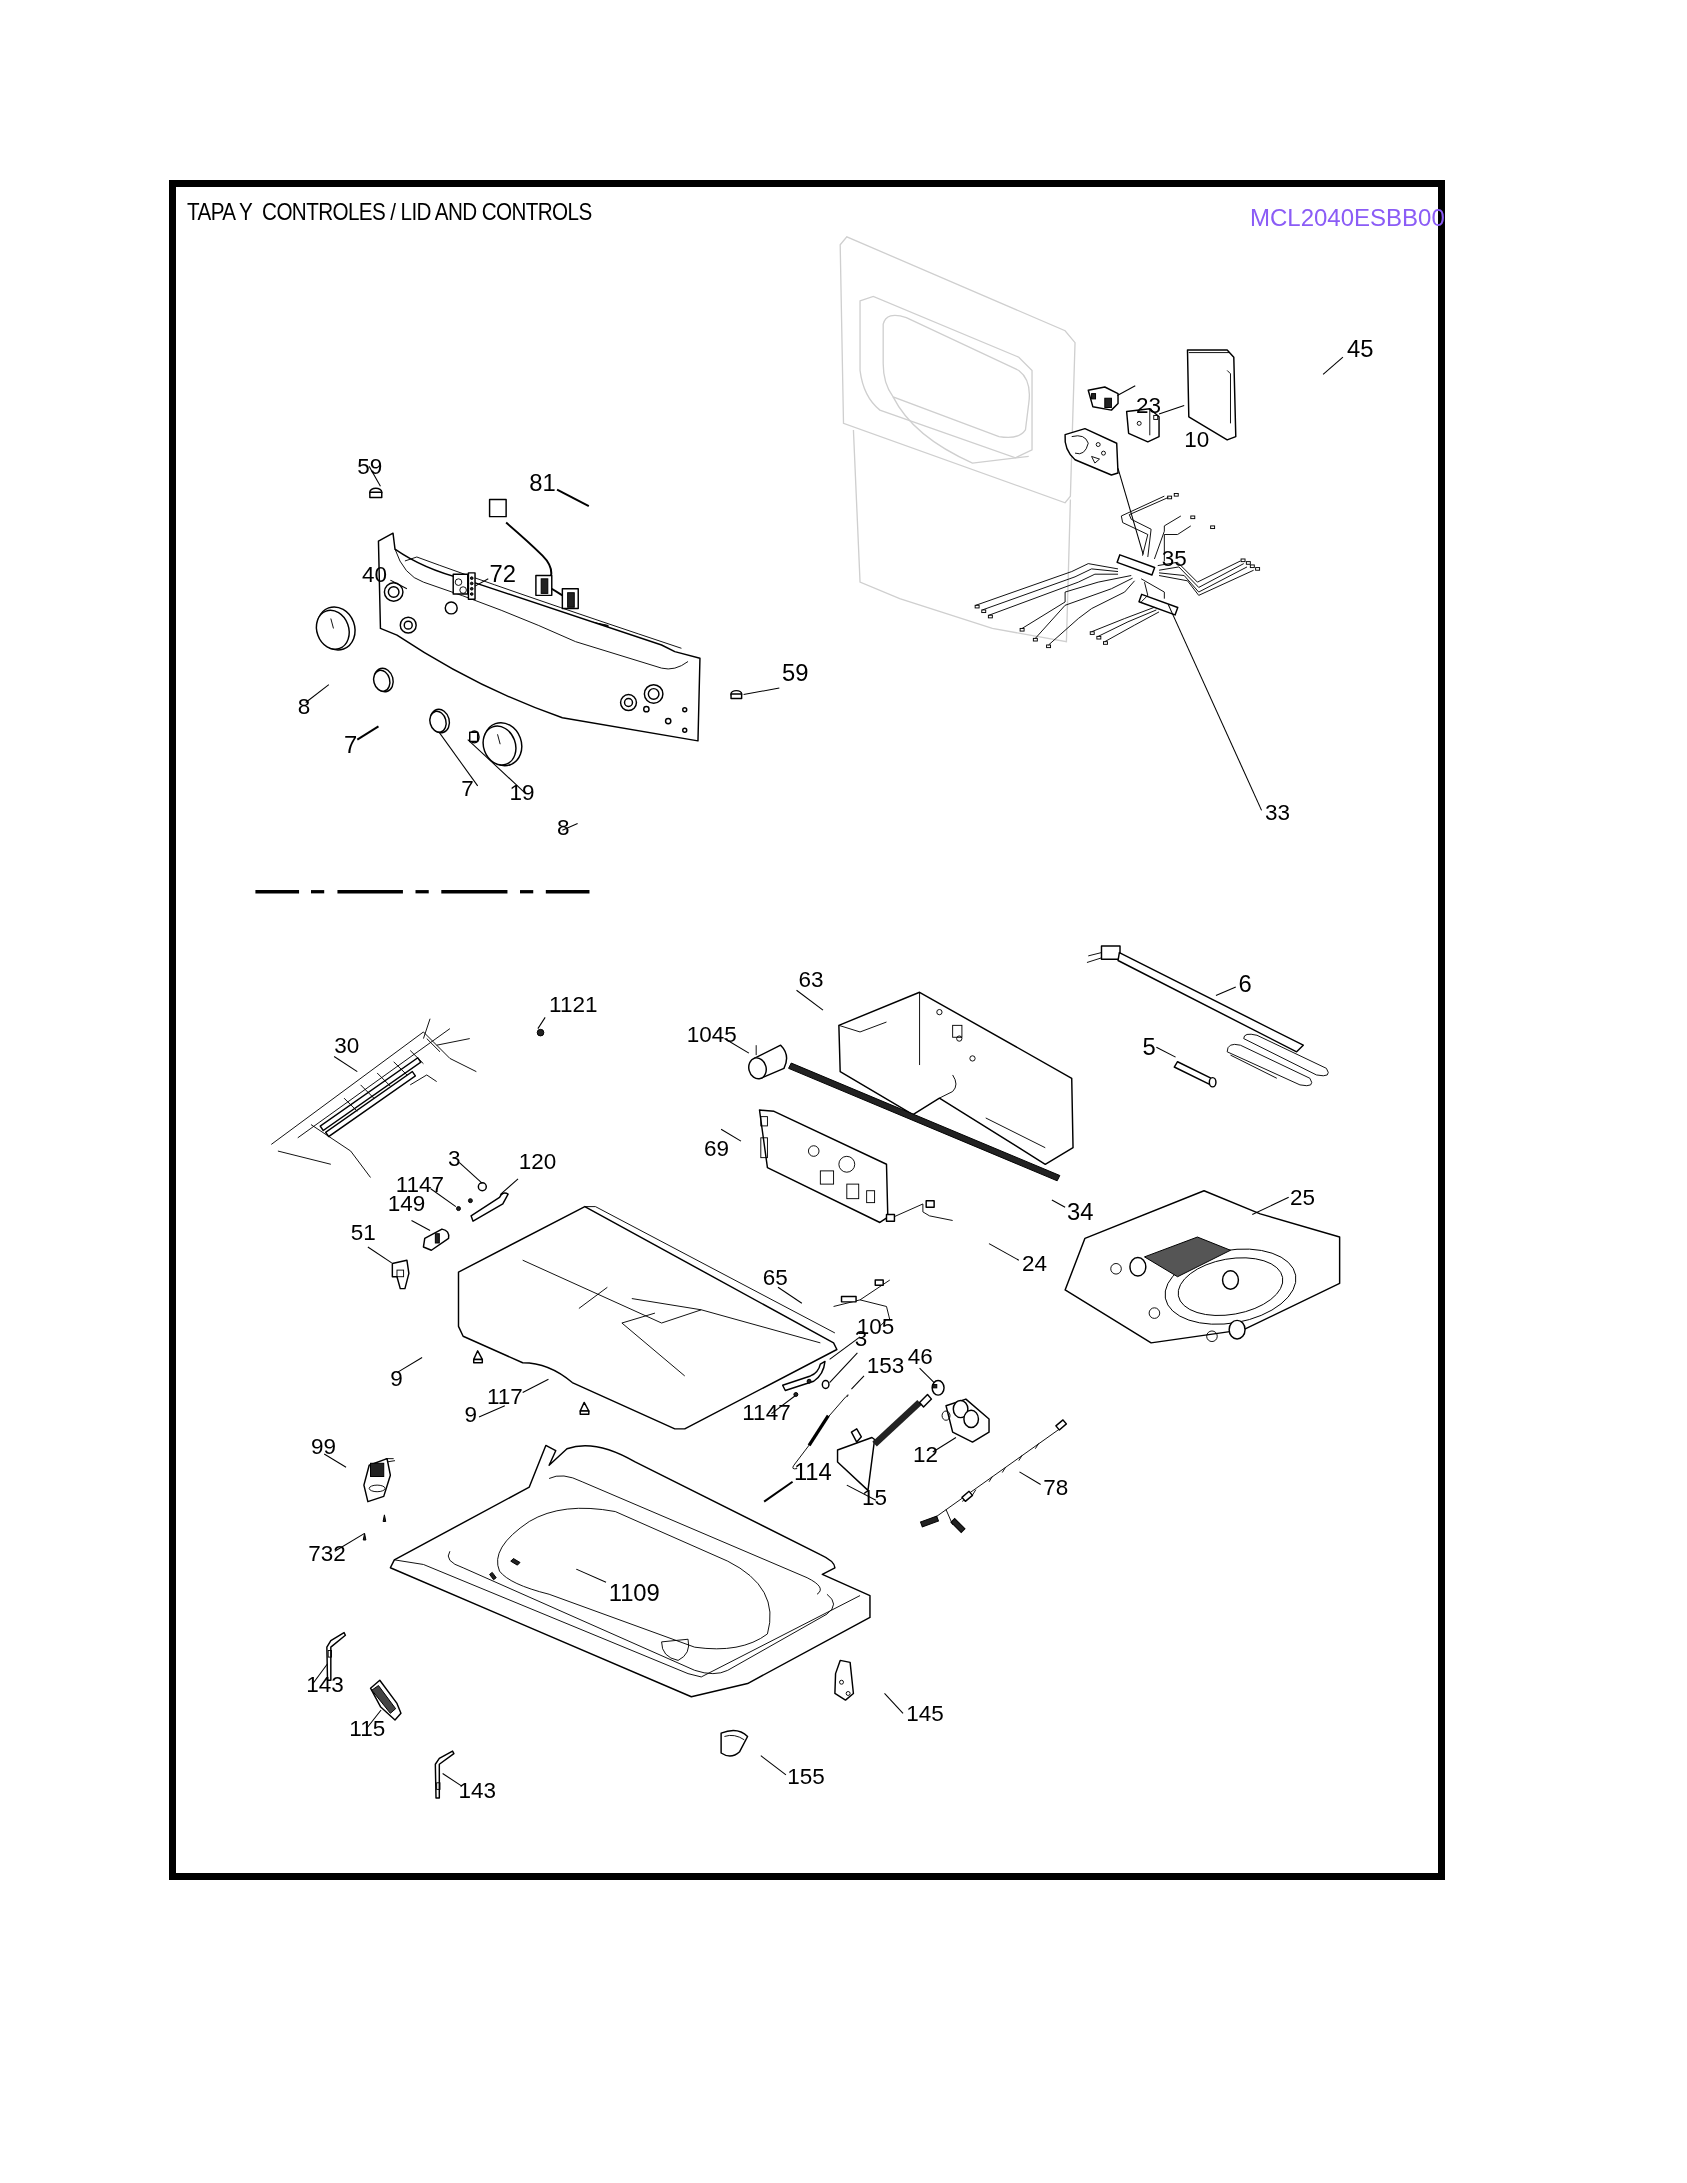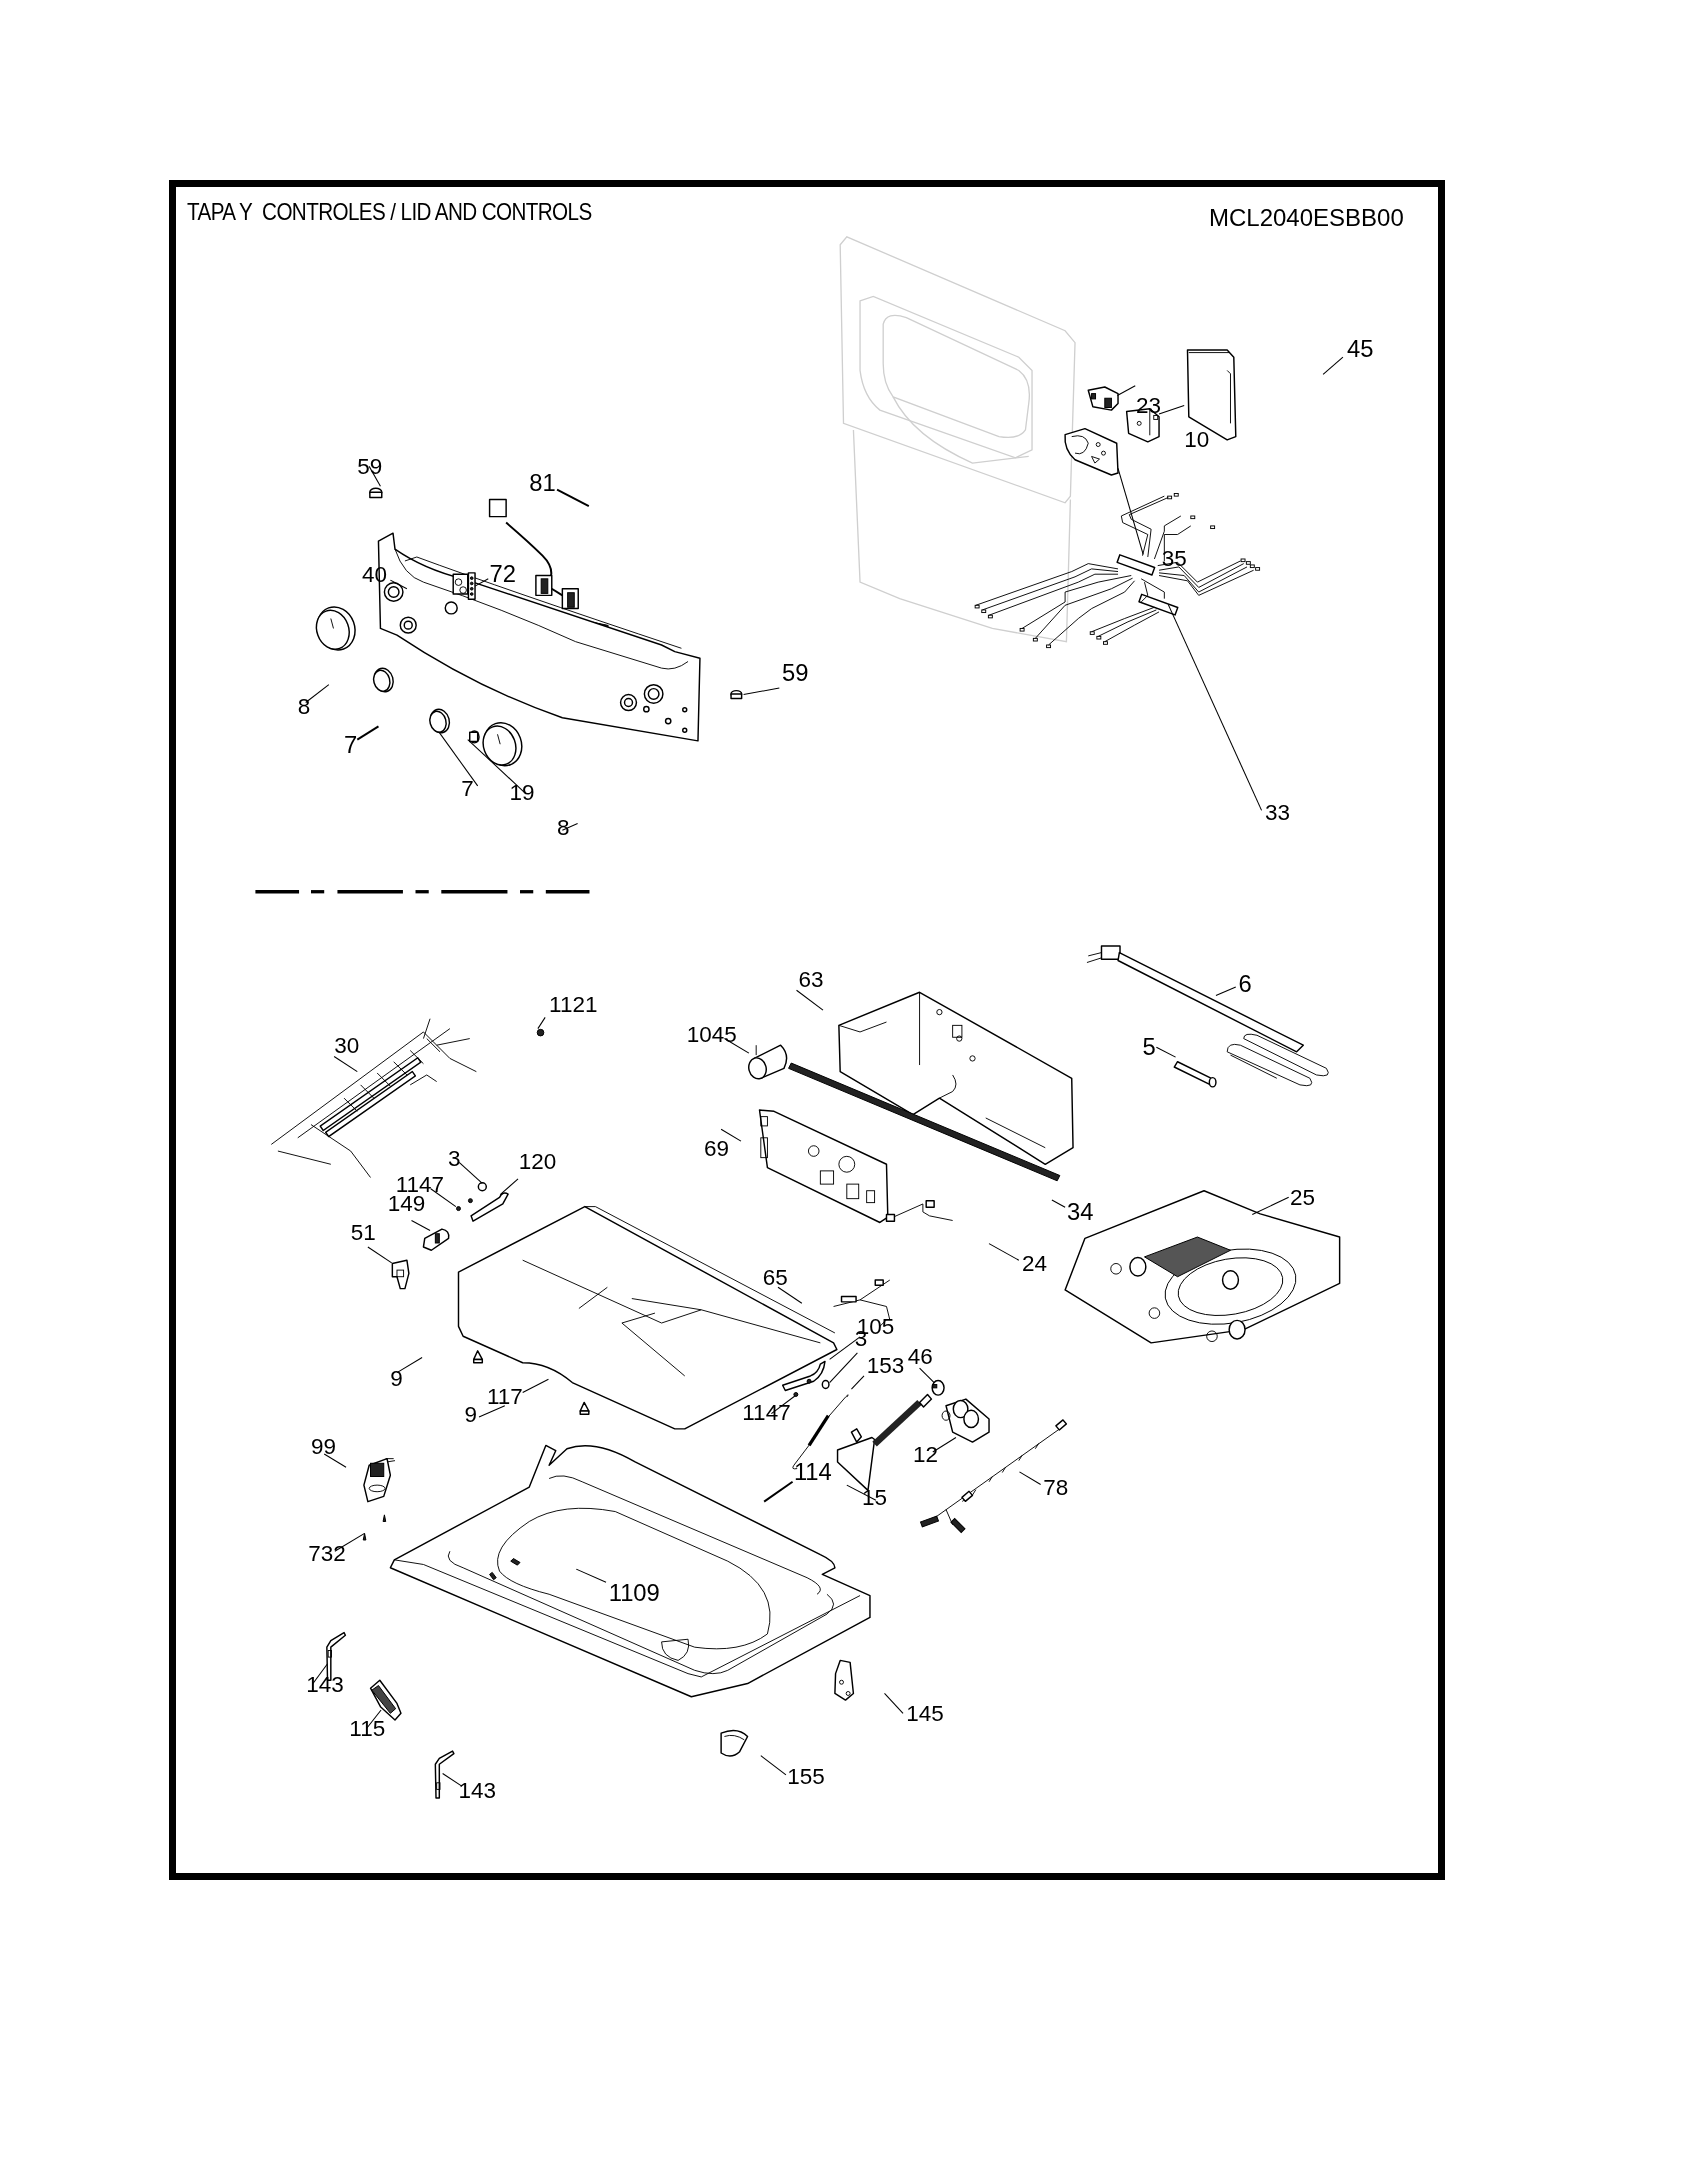--- a/index.html
+++ b/index.html
@@ -1,19 +1,19 @@
 <!DOCTYPE html>
 <html style="font-size:10.6px"><head>
 <meta charset="utf-8">
 <style>
   html,body{margin:0;padding:0;background:#ffffff;}
   body{width:1687px;height:2183px;position:relative;overflow:hidden;font-family:"Liberation Sans",sans-serif;}
   #frame{position:absolute;left:169px;top:180px;width:1262px;height:1686px;border:7.3px solid #000;box-sizing:content-box;}
   #title{position:absolute;left:187px;top:198px;font-size:24px;color:#000;letter-spacing:-0.7px;transform:scaleX(0.86);transform-origin:left top;white-space:pre;}
-  #model{position:absolute;left:1209px;top:204px;font-size:24px;color:#000000;white-space:pre;}
+  #model{position:absolute;left:1250px;top:204px;font-size:24px;color:#8b5cf6;white-space:pre;}
   #art{position:absolute;left:0;top:0;width:1687px;height:2183px;}
   .lbl{font-family:"Liberation Sans",sans-serif;font-size:34px;fill:#000;}
   .lbl.bold{font-size:36px;}
   .lead{stroke:#000;stroke-width:1.6;fill:none;}
   .lead.heavy{stroke-width:3;}
   .p{stroke:#000;stroke-width:2.2;fill:#fff;stroke-linejoin:round;}
   .pt{stroke:#000;stroke-width:1.4;fill:none;}
   .ghost{stroke:#cfcfcf;stroke-width:2;fill:none;}
   .dark{fill:#222;stroke:#000;stroke-width:1.5;}
   .divider{stroke:#000;stroke-width:5;}

